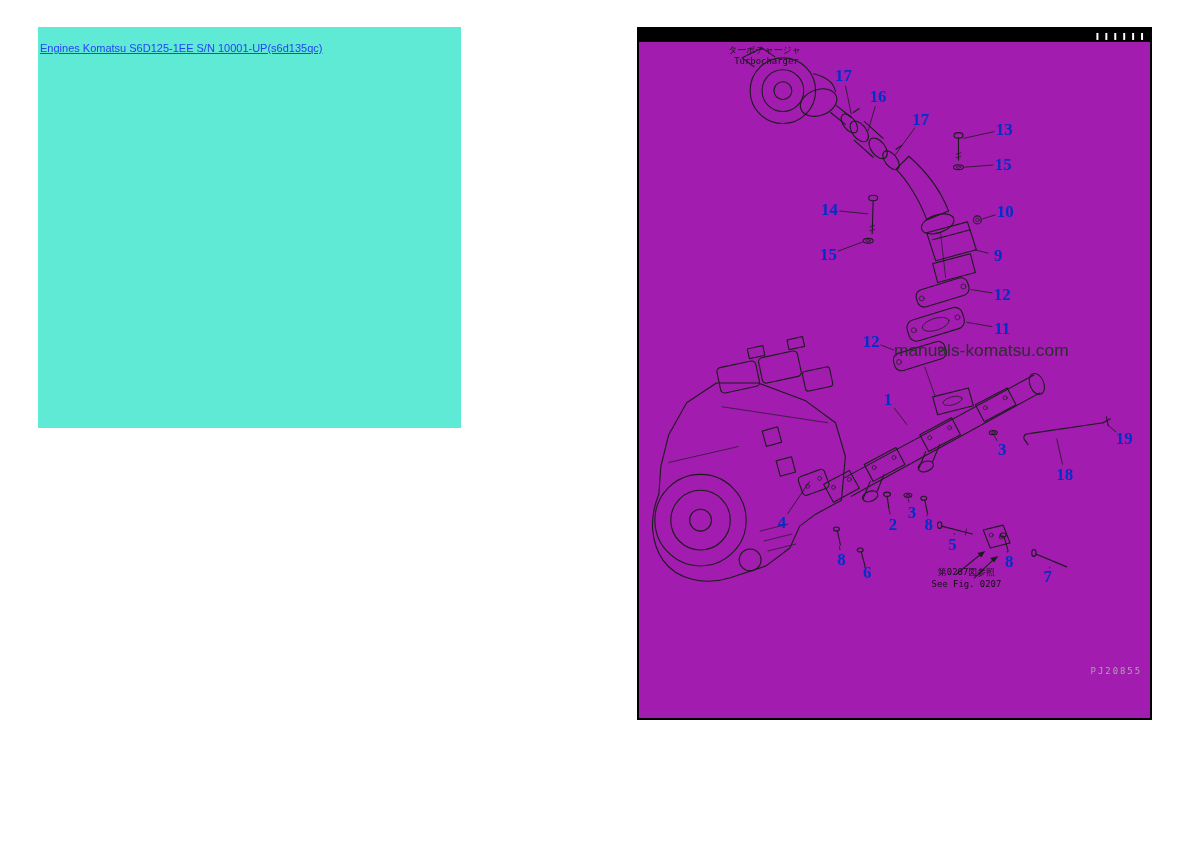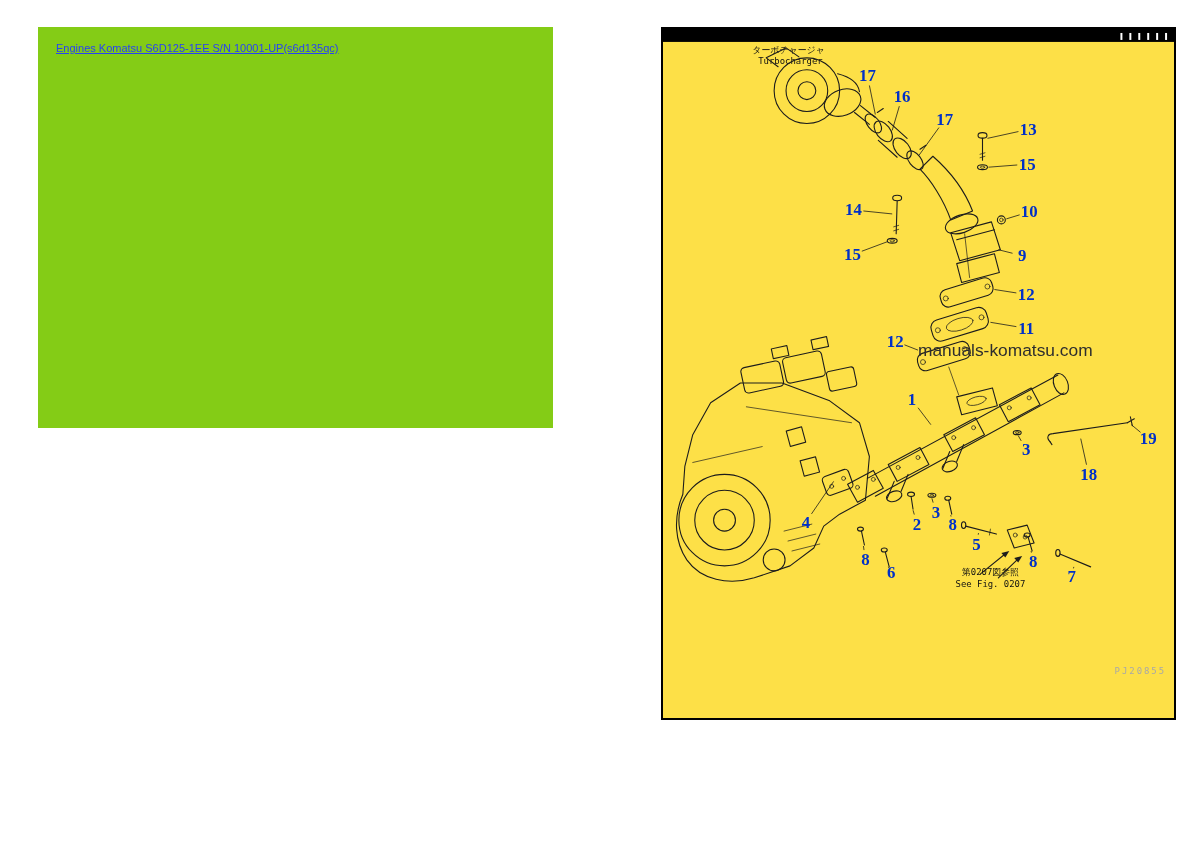--- a/index.html
+++ b/index.html
@@ -1,26 +1,26 @@
 <!DOCTYPE html>
 <html><head>
 <meta charset="utf-8">
 <style>
   * { margin:0; padding:0; box-sizing:border-box; }
   html,body { width:1190px; height:842px; background:#ffffff; overflow:hidden;
               font-family:"Liberation Sans", sans-serif; position:relative; }
 
-  .cover-panel { position:absolute; left:38px; top:27px; width:515px; height:401px;
-                 background:#84cc16;padding-left:16px; }
+  .cover-panel { position:absolute; left:38px; top:27px; width:423px; height:401px;
+                 background:#5eead4; }
   .parts-link { display:inline-block; margin:15px 0 0 2px; font-size:11px;
                 color:#2742f5; text-decoration:underline; cursor:pointer;
                 font-family:"Liberation Sans", sans-serif; }
 
   .diagram-frame { position:absolute; left:637px; top:27px; width:515px; height:693px;
-                   background:#fde047; border:2px solid #000000;margin-left:24px; }
+                   background:#a21caf; border:2px solid #000000; }
   .diagram-frame svg { display:block; width:100%; height:100%; }
 
   
   .draw { fill:none; stroke:#1c1c1c; stroke-width:1.1; stroke-linejoin:round; stroke-linecap:round; }
   .thin { stroke-width:0.7; }
   .fillb { fill:#1c1c1c; stroke:none; }
   .leader { stroke:#1c1c1c; stroke-width:0.8; }
   text.callout { fill:#0030c8; font-family:"Liberation Serif", serif; font-size:17px;
                  font-weight:bold; text-anchor:middle; dominant-baseline:central; stroke:none; }
   text.mono { font-family:"DejaVu Sans Mono", monospace; font-size:9px; fill:#111111; stroke:none; }

